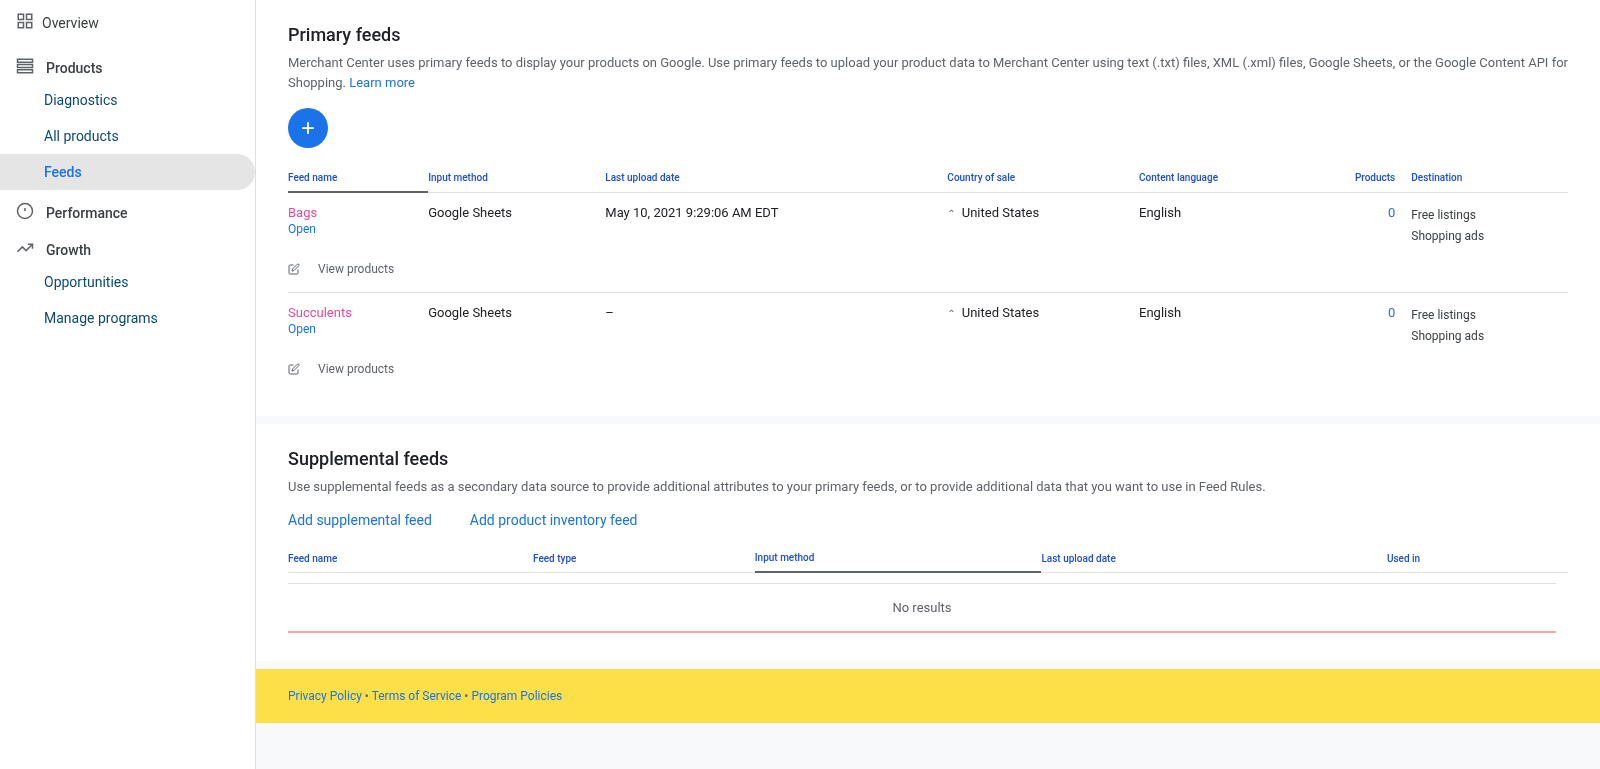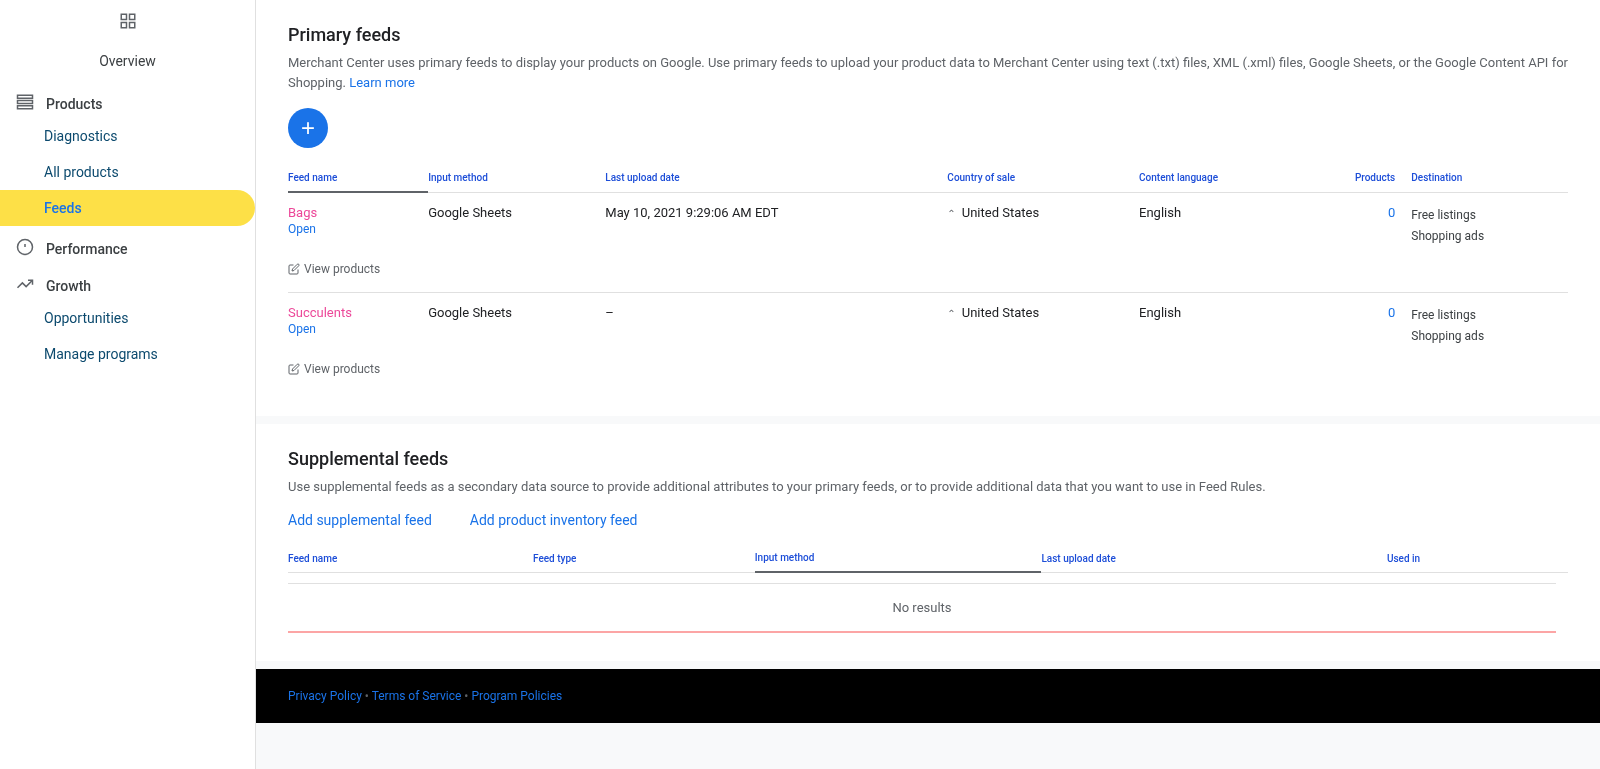--- a/index.html
+++ b/index.html
@@ -16,41 +16,40 @@
       height: 100%;
       overflow-y: auto;
     }
     .sidebar-item {
       display: flex;
       align-items: center;
       padding: 12px 16px;
       cursor: pointer;
       color: #3c4043;
       font-size: 14px;
-      gap: 20px;
-      flex-direction: column;
+      gap: 8px;
     }
     .sidebar-section-label {
       padding: 12px 16px 4px 16px;
       font-size: 14px;
       font-weight: 500;
       color: #3c4043;
       display: flex;
       align-items: center;
       gap: 12px;
       cursor: pointer;
     }
     .sidebar-sub-item {
       padding: 10px 16px 10px 44px;
       font-size: 14px;
       color: #0c4a6e;
       cursor: pointer;
     }
     .sidebar-sub-item.active {
-      background: #fde047;
+      background: #e5e5e5;
       color: #1a73e8;
       font-weight: 500;
       border-radius: 0 20px 20px 0;
     }
 
     
     .main {
       flex: 1;
       overflow-y: auto;
       background: #f8f9fa;
@@ -141,21 +140,21 @@
       font-size: 12px;
       display: block;
       margin-top: 2px;
     }
 
     .view-products {
       color: #5f6368;
       font-size: 12px;
       display: flex;
       align-items: center;
-      gap: 4px;
+      gap: 18px;
       cursor: pointer;
       padding-bottom: 12px;
     }
 
     .products-count {
       color: #1a73e8;
       font-size: 13px;
     }
 
     .destination-cell {
@@ -190,21 +189,21 @@
       padding: 16px;
       color: #5f6368;
       font-size: 13px;
       border-top: 1px solid #e0e0e0;
       border-bottom: 2px solid #fca5a5;
     }
 
     
     .footer {
       padding: 20px 32px;
-      background: #000000;
+      background: #fde047;
     }
 
     .footer-links {
       font-size: 12px;
       color: #1a73e8;
     }
 
     .footer-links span {
       color: #5f6368;
     }

